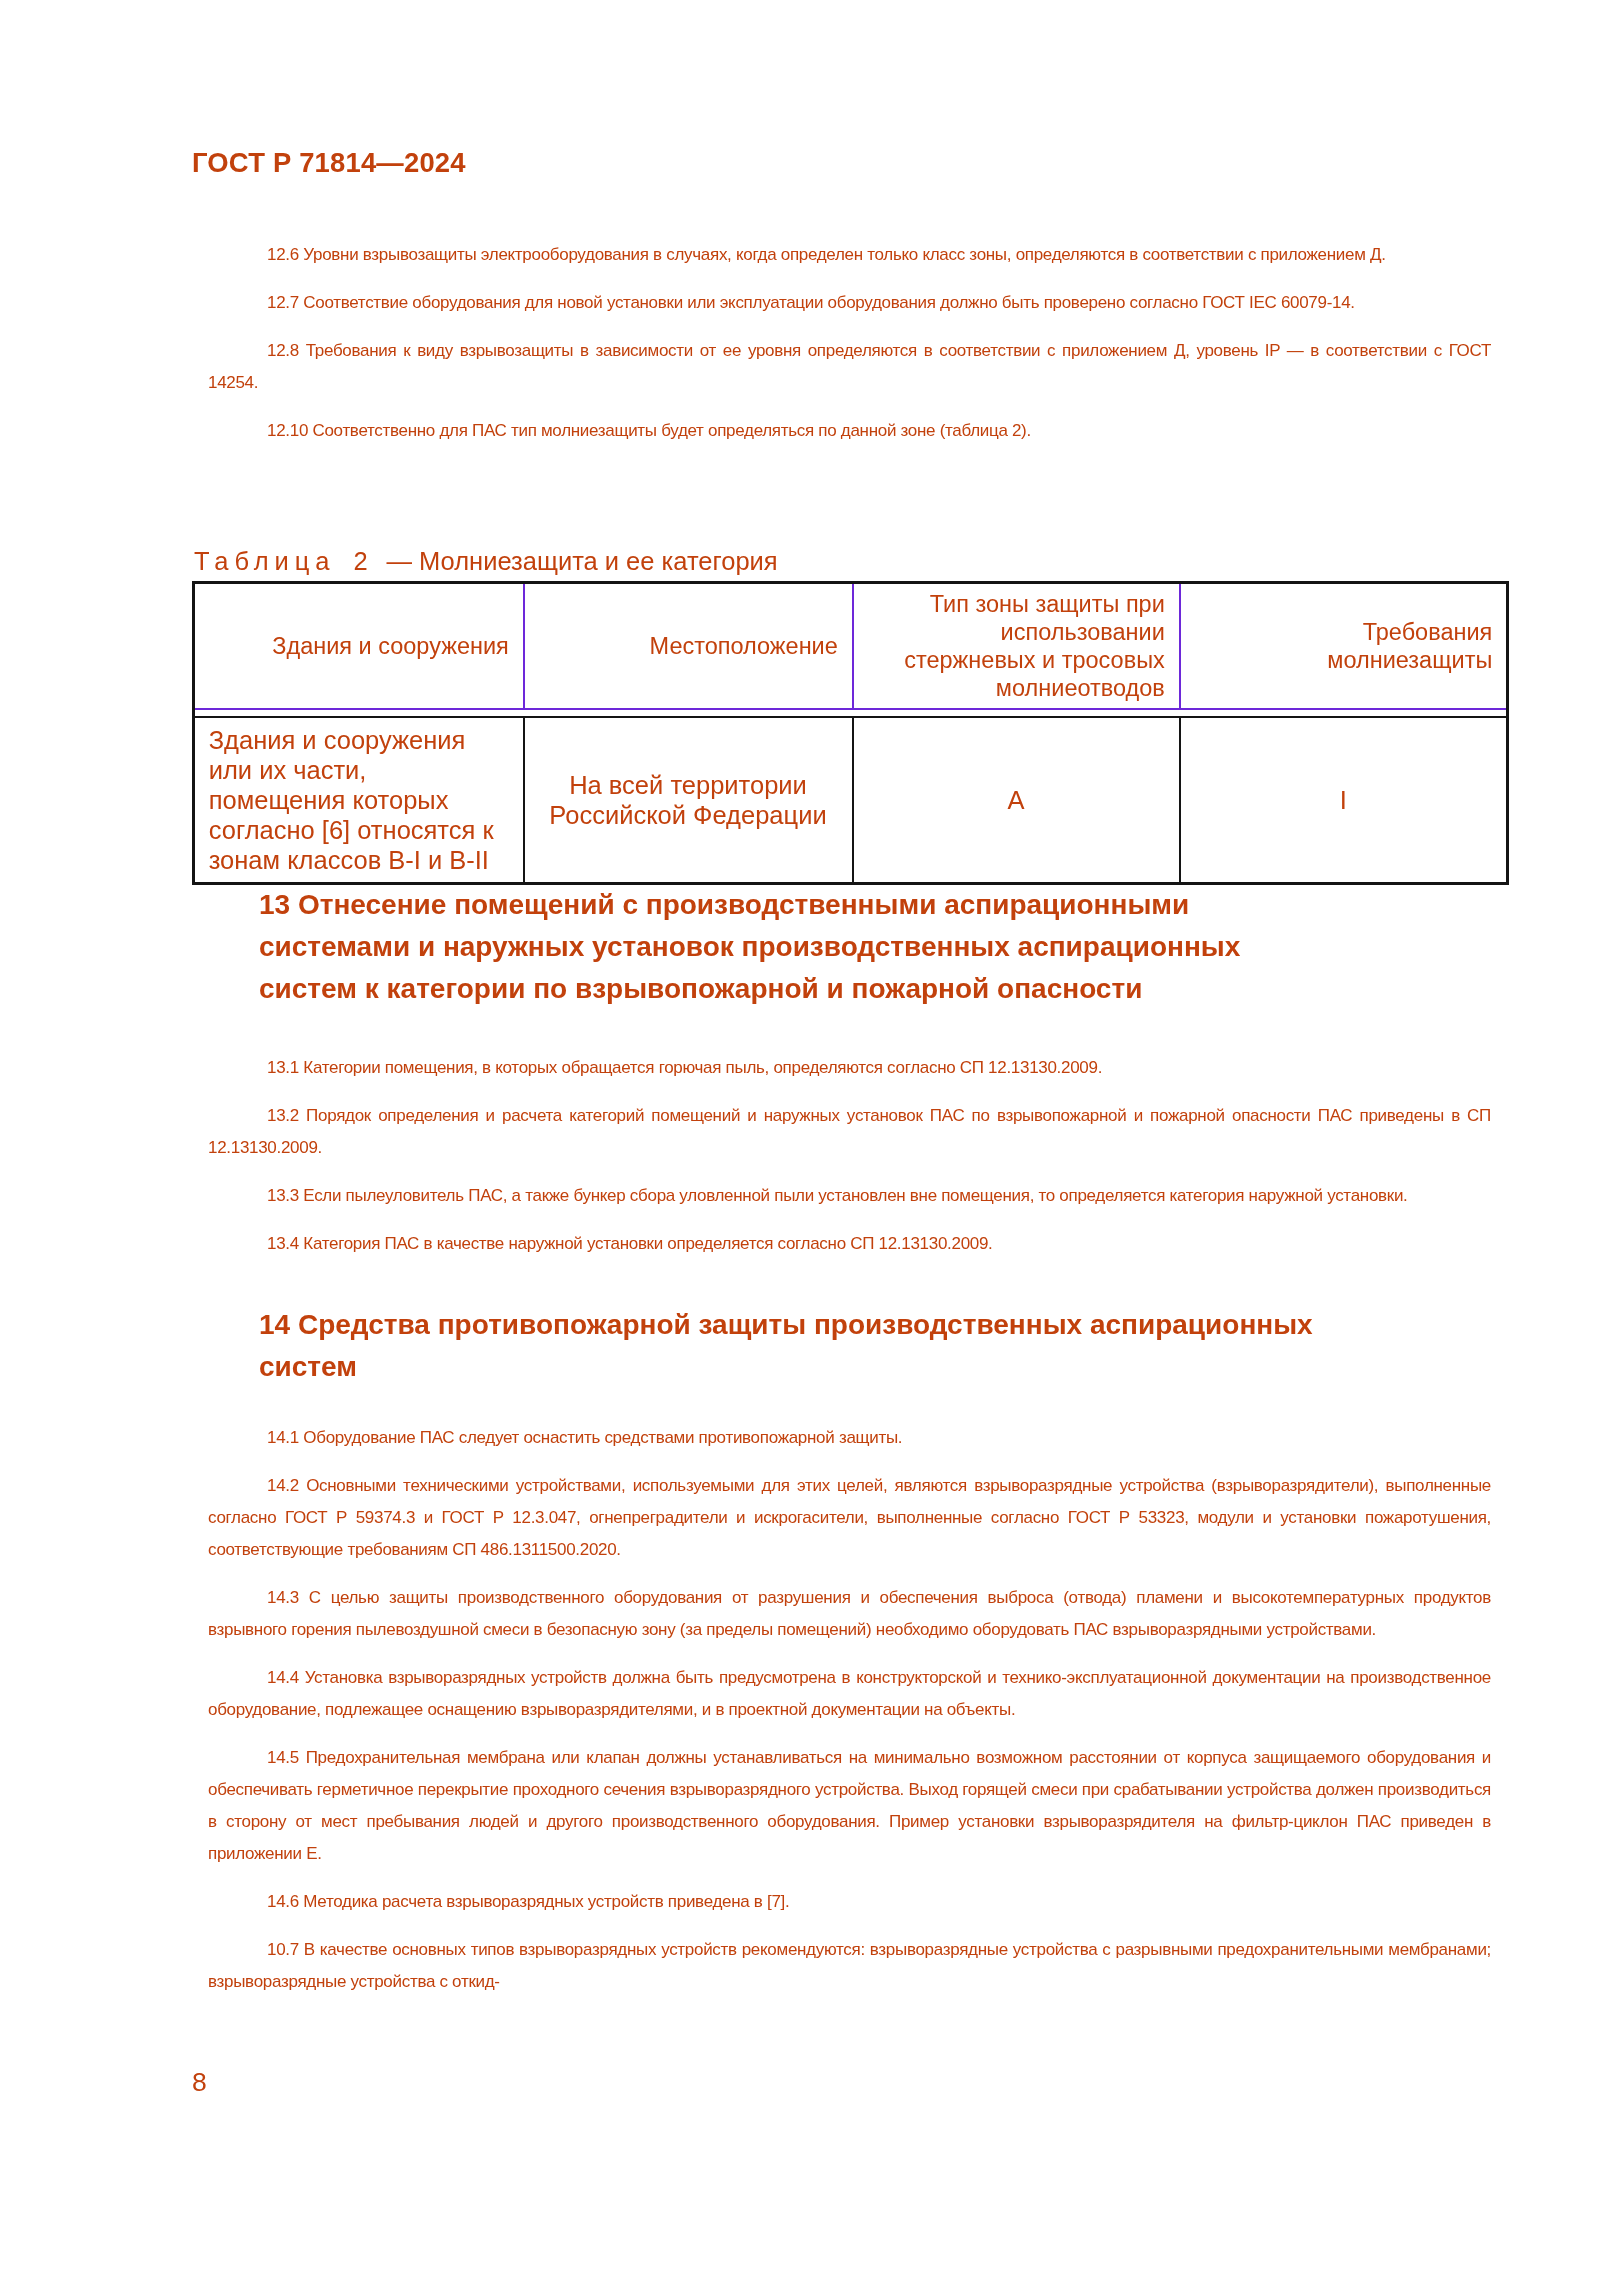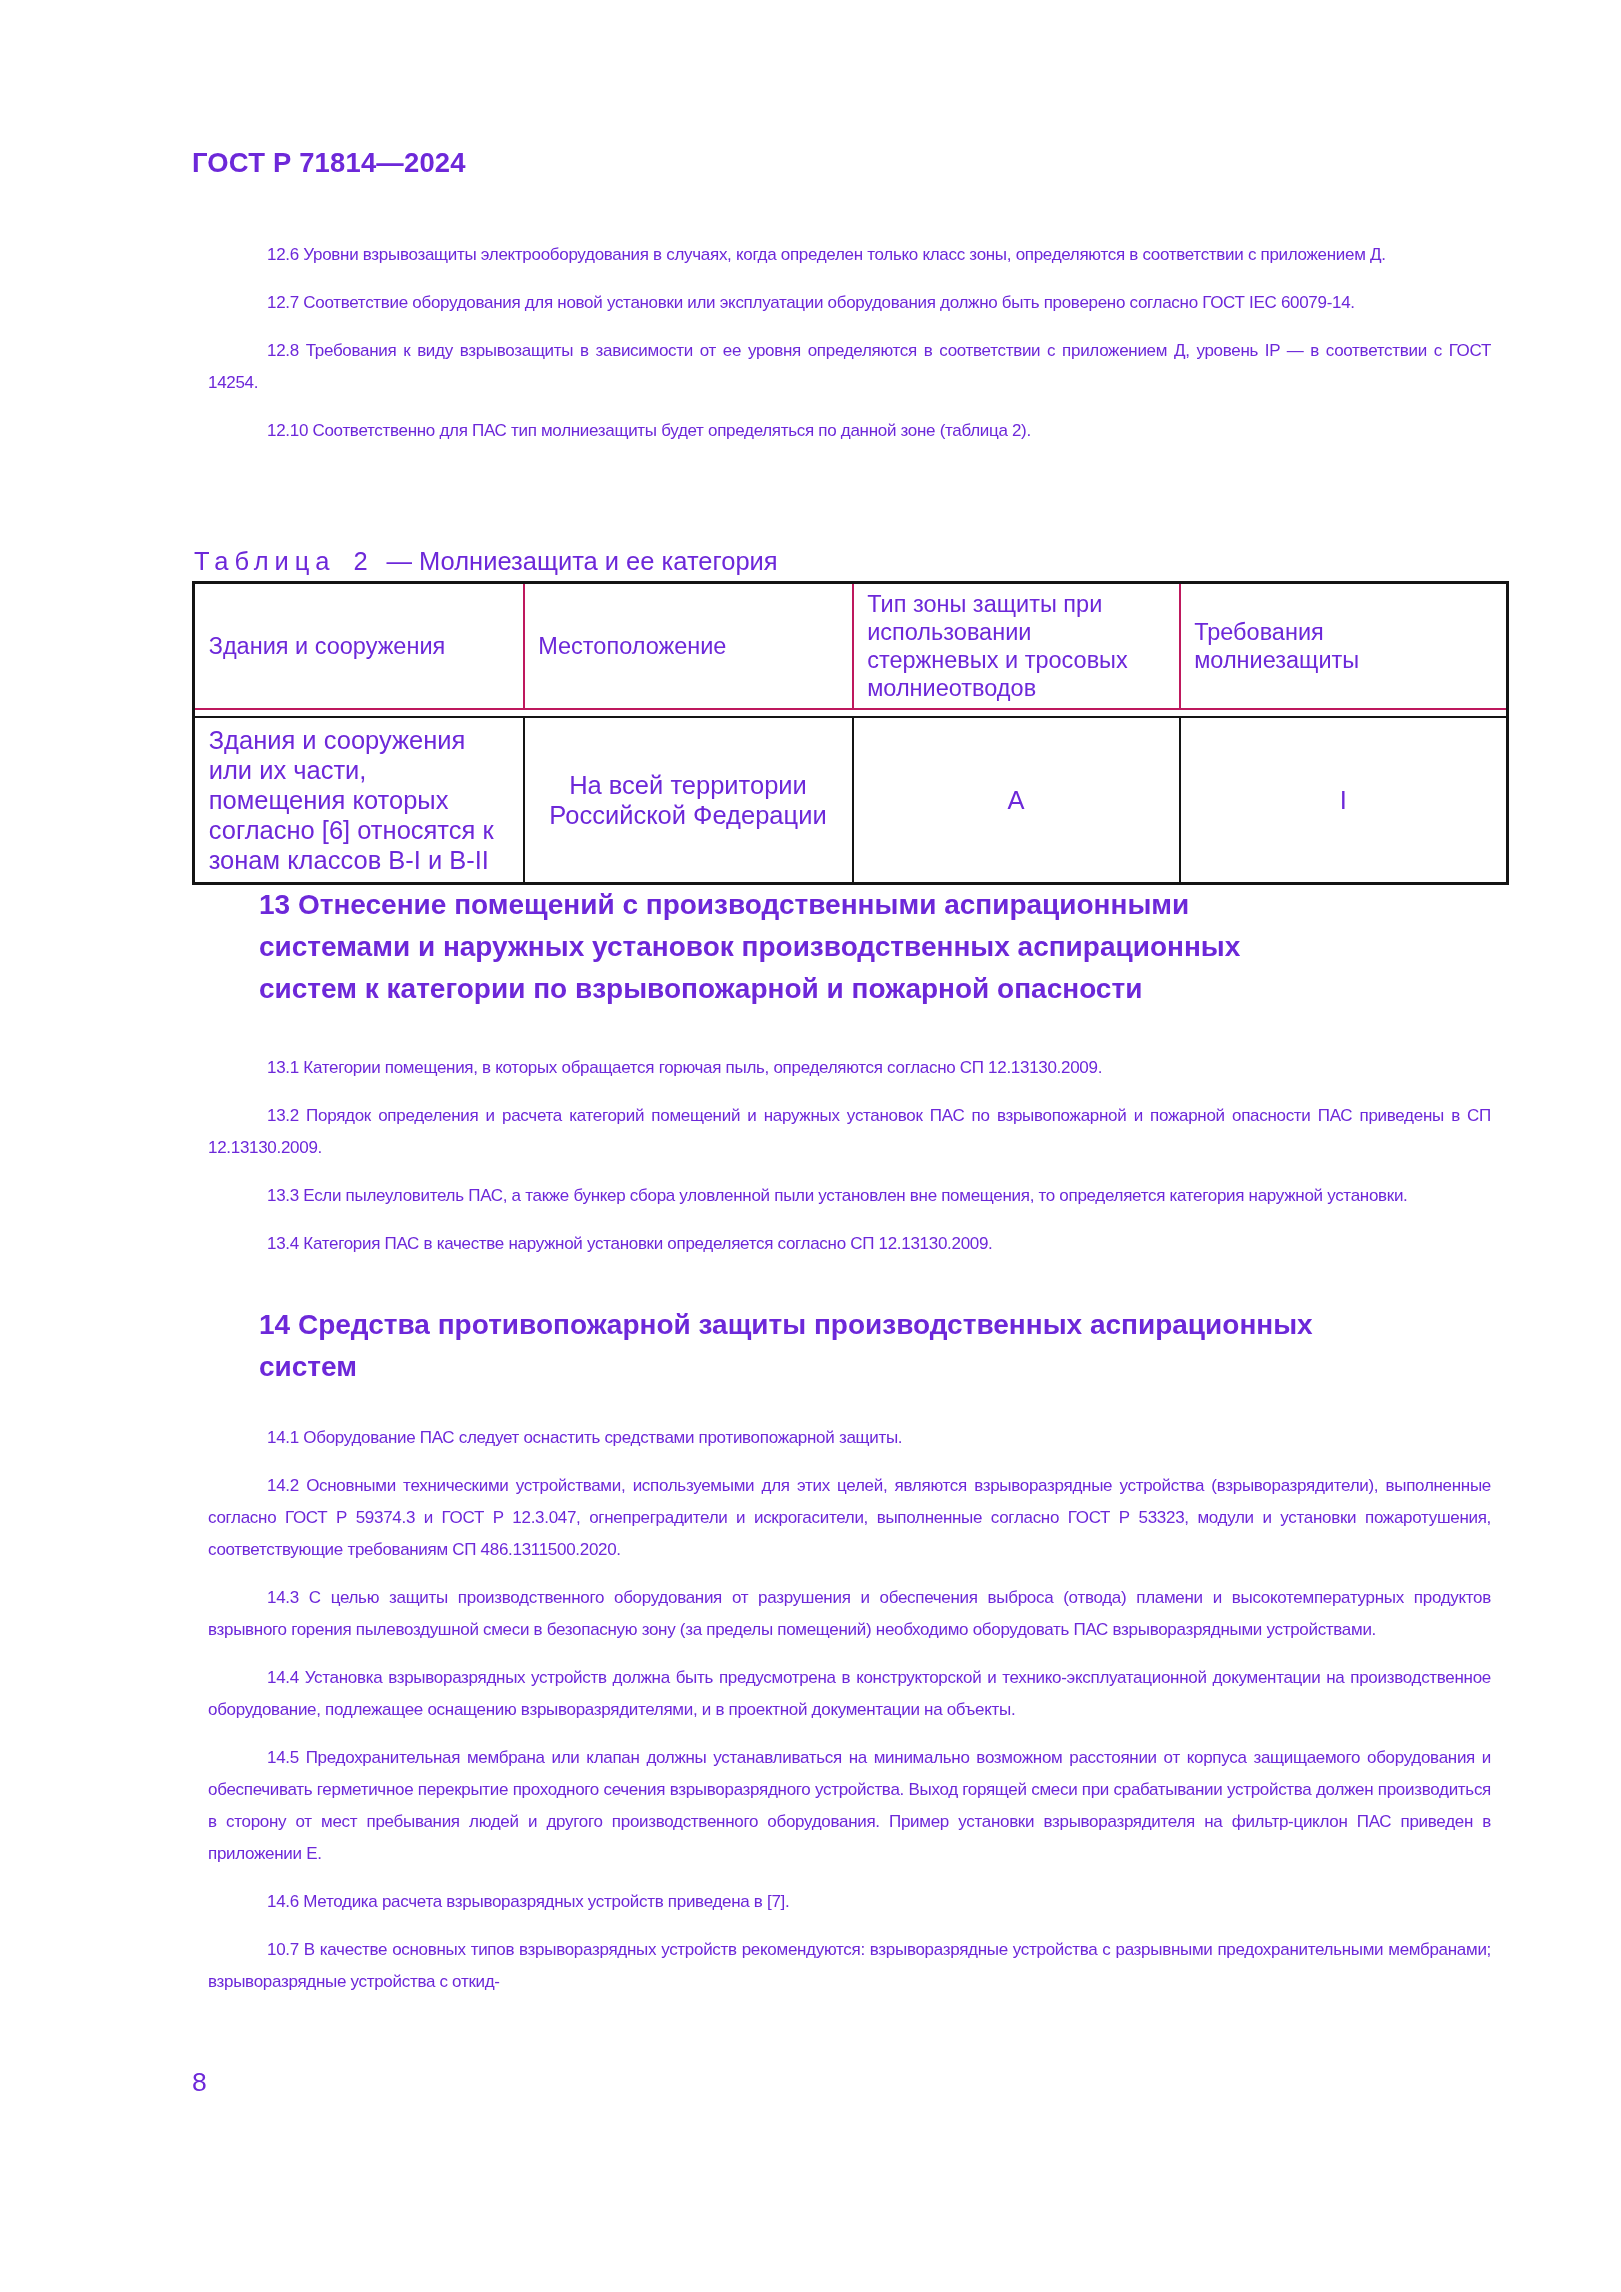--- a/index.html
+++ b/index.html
@@ -1,20 +1,20 @@
 <!DOCTYPE html>
 <html><head>
 <meta charset="utf-8">
 <style>
   html,body { margin:0; padding:0; background:#ffffff; }
   .page {
     position:relative;
     width:1621px; height:2293px;
     background:#ffffff;
-    color:#6d28d9;
+    color:#c2410c;
     font-family:"Liberation Sans", sans-serif;
     overflow:hidden;
     text-decoration:underline;
   }
   .doc-header {
     position:absolute; left:192px; top:147px;
     font-size:27.4px; font-weight:bold; line-height:32px;
     letter-spacing:0.2px;
   }
   .pgroup { position:absolute; left:192px; width:1315px; }
@@ -37,22 +37,22 @@
   table.t2 {
     position:absolute; left:192px; top:581px;
     width:1315px;
     border-collapse:collapse; table-layout:fixed;
     border:3.9px solid #141414;
     background:#ffffff;
   }
   table.t2 th {
     font-weight:normal;
     font-size:23.5px; line-height:28px;
-    text-align:left; vertical-align:middle;
-    border:2px solid #be185d;
+    text-align:right; vertical-align:middle;
+    border:2px solid #6d28d9;
     height:91px;
     padding:5.9px 13.7px;
   }
   table.t2 tr.sep td {
     height:5.9px; padding:0;
     border:none;
     border-bottom:2px solid #141414;
   }
   table.t2 td.c {
     border:2px solid #141414;

